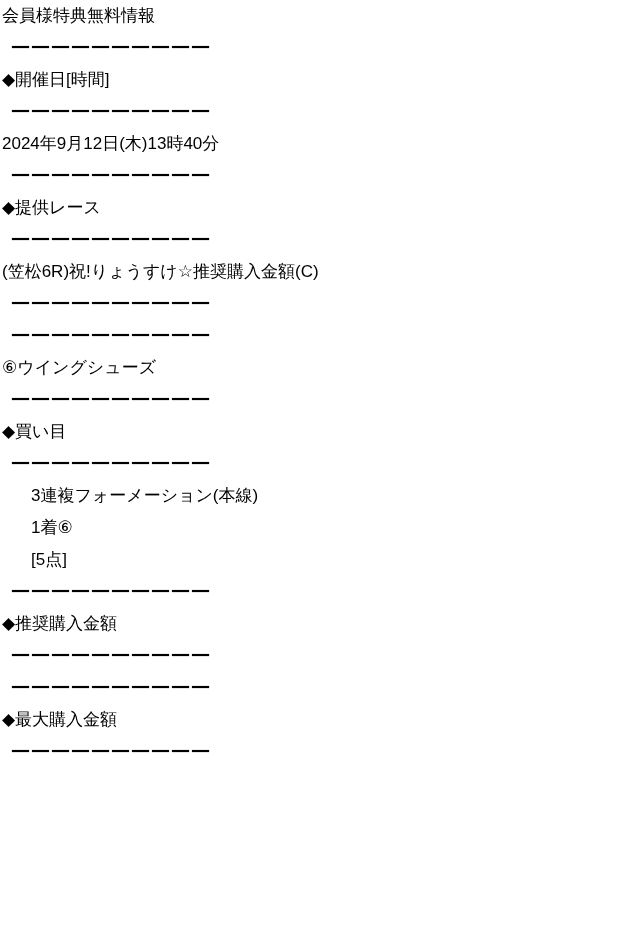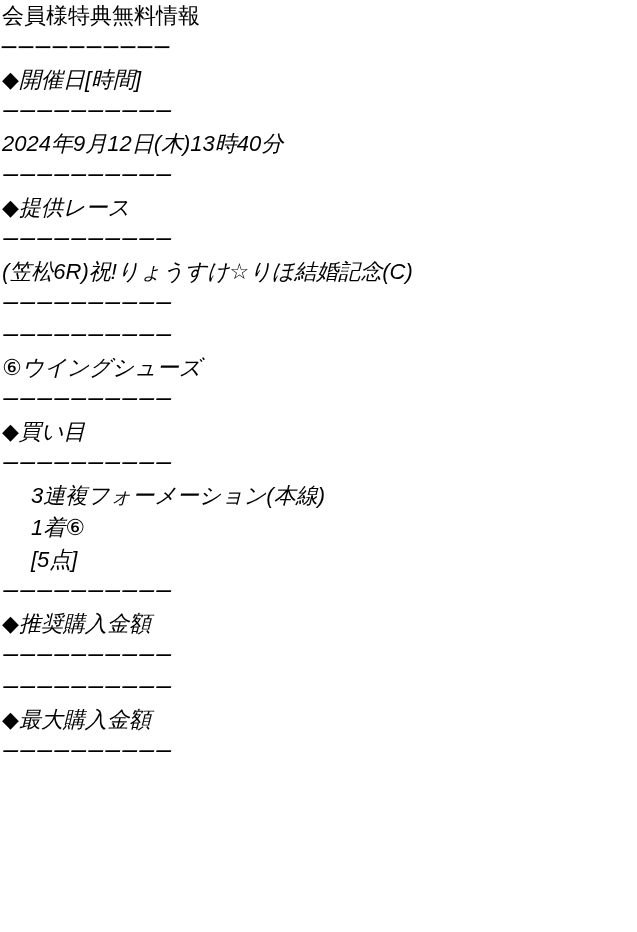--- a/index.html
+++ b/index.html
@@ -15,37 +15,36 @@
     overflow: hidden;
   }
   .page {
     width: 637px;
     height: 932px;
     box-sizing: border-box;
     padding: 0 0 0 0;
     position: relative;
   }
   .line {
-    font-size: 22px;
+    font-size: 17px;
     line-height: 32px;
     letter-spacing: 0px;
     white-space: pre;
     padding-left: 2px;
   }
   .divider {
-    font-size: 18px;
+    font-size: 21px;
     line-height: 32px;
     white-space: pre;
-    padding-left: 0;
+    padding-left: 10px;
     letter-spacing: -1px;
   }
   .block {
     margin: 0;
     padding: 0;
-    font-style: italic;
   }
   .tight {
     line-height: 32px;
     padding-left: 31px;
   }
 </style>
 </head>
 <body>
 
 <div class="page">
@@ -56,21 +55,21 @@
   <div class="block">
     <div class="line">◆開催日[時間]</div>
     <div class="divider">ーーーーーーーーーー</div>
     <div class="line">2024年9月12日(木)13時40分</div>
     <div class="divider">ーーーーーーーーーー</div>
   </div>
 
   <div class="block">
     <div class="line">◆提供レース</div>
     <div class="divider">ーーーーーーーーーー</div>
-    <div class="line">(笠松6R)祝!りょうすけ☆りほ結婚記念(C)</div>
+    <div class="line">(笠松6R)祝!りょうすけ☆推奨購入金額(C)</div>
     <div class="divider">ーーーーーーーーーー</div>
   </div>
 
   <div class="block">
     <div class="divider">ーーーーーーーーーー</div>
     <div class="line">⑥ウイングシューズ</div>
     <div class="divider">ーーーーーーーーーー</div>
   </div>
 
   <div class="block">

